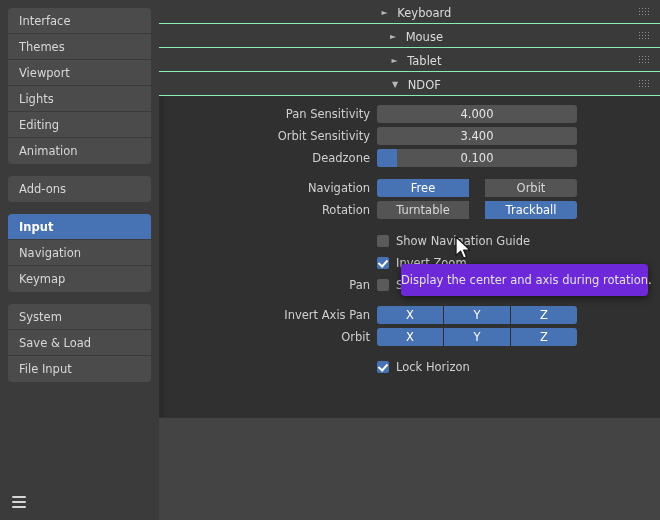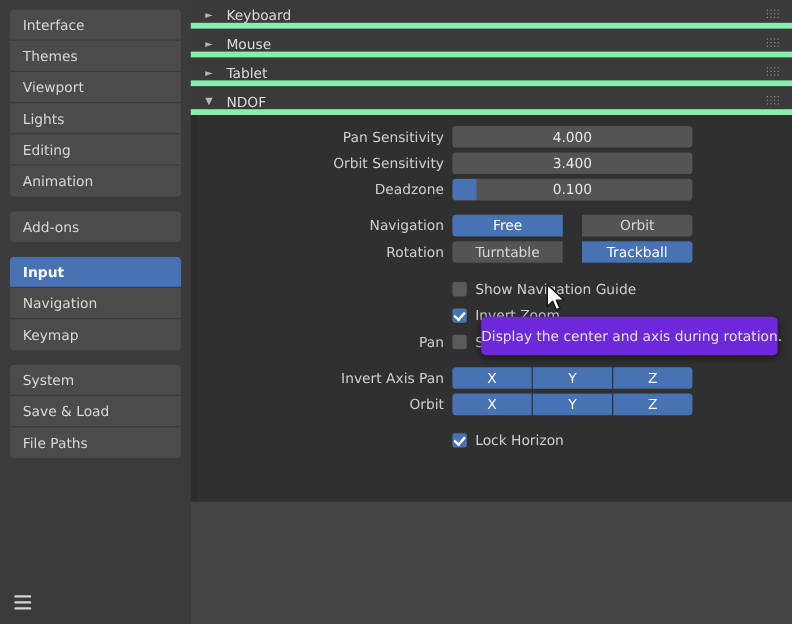--- a/index.html
+++ b/index.html
@@ -80,26 +80,27 @@
     height: 520px;
     background: #444444;
   }
 
   
   .panel-header {
     position: relative;
     height: 24px;
     line-height: 24px;
     background: #3a3a3a;
-    border-bottom: 5px solid #86efac;
+    border-bottom: 1px solid #86efac;
     padding-left: 12px;
     font-size: 11.5px;
     color: #dcdcdc;
     box-sizing: border-box;
     white-space: nowrap;
+    text-align: center;
   }
   .tri {
     display: inline-block;
     width: 10px;
     color: #b8b8b8;
     font-size: 8px;
     vertical-align: middle;
     margin-right: 4px;
   }
   .panel-title { vertical-align: middle; }
@@ -281,21 +282,21 @@
 
   <div class="nav-group">
     <div class="nav-item selected"><span>Input</span></div>
     <div class="nav-item"><span>Navigation</span></div>
     <div class="nav-item"><span>Keymap</span></div>
   </div>
 
   <div class="nav-group">
     <div class="nav-item"><span>System</span></div>
     <div class="nav-item"><span>Save &amp; Load</span></div>
-    <div class="nav-item"><span>File Paths</span></div>
+    <div class="nav-item"><span>File Input</span></div>
   </div>
 </div>
 
 <div id="hamburger">
   <i></i>
   <i></i>
   <i></i>
 </div>
 
 <div id="main">

